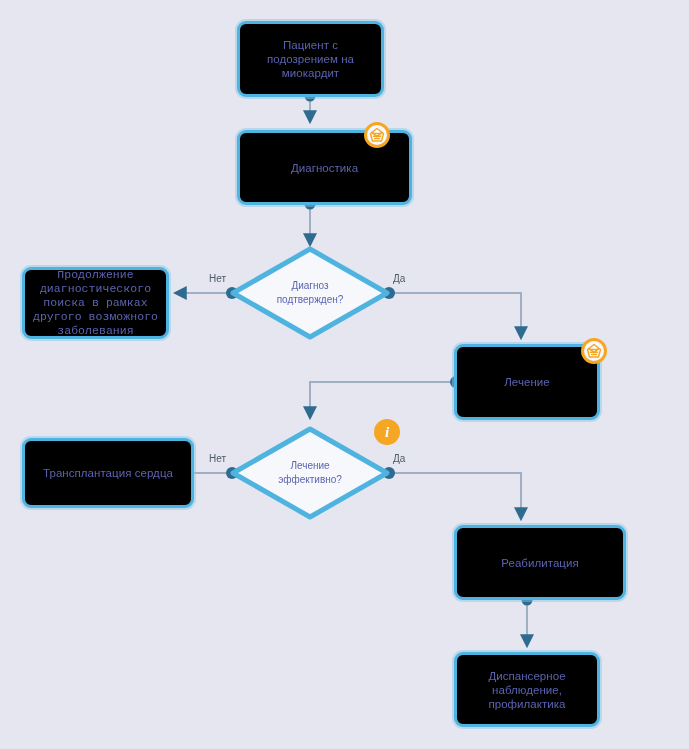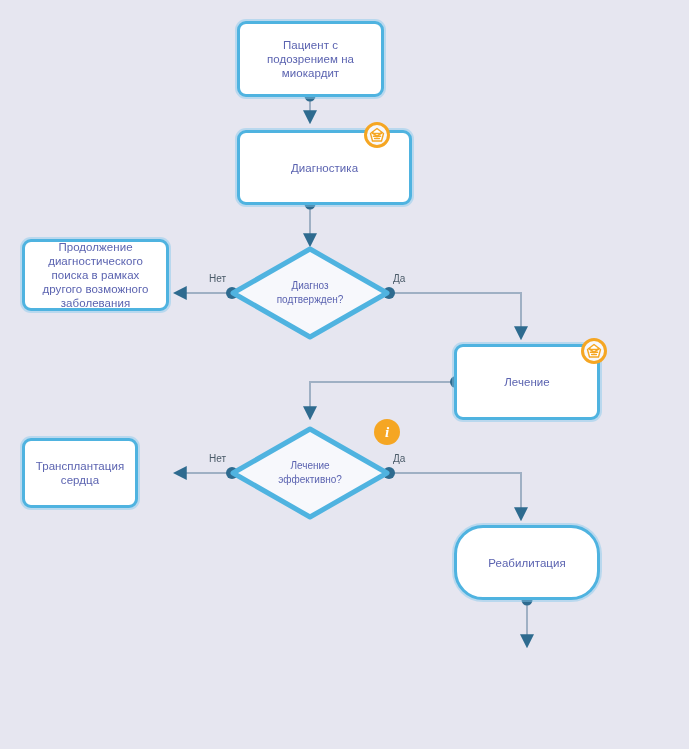--- a/index.html
+++ b/index.html
@@ -26,21 +26,21 @@
     left: 0;
     top: 0;
     width: 689px;
     height: 749px;
     pointer-events: none;
   }
   
   .node {
     position: absolute;
     box-sizing: border-box;
-    background: #ffffff;
+    background: #000000;
     border: 3px solid #4fb3e0;
     border-radius: 9px;
     box-shadow: 0 0 0 2px rgba(130, 200, 235, 0.45);
     display: flex;
     align-items: center;
     justify-content: center;
     text-align: center;
   }
   .node-label {
     color: #5b63b0;
@@ -172,48 +172,53 @@
   </div>
 
   <div class="diamond-wrap" style="left:229px; top:245px; width:162px; height:96px;">
     <svg width="162" height="96" viewBox="0 0 162 96">
       <polygon points="81,4 158,48 81,92 4,48" fill="#f7f8fc" stroke="#4fb3e0" stroke-width="5" stroke-linejoin="round"></polygon>
     </svg>
     <div class="diamond-label">Диагноз
 подтвержден?</div>
   </div>
 
-  <div class="node" style="left:22px; top:239px; width:147px; height:72px;">
+  <div class="node" style="left:22px; top:267px; width:147px; height:72px;font-family:Liberation Mono, monospace;">
     <span class="node-label">Продолжение
 диагностического
 поиска в рамках
 другого возможного
 заболевания</span>
   </div>
 
   <div class="node" style="left:454px; top:344px; width:146px; height:76px;">
     <span class="node-label">Лечение</span>
   </div>
 
   <div class="diamond-wrap" style="left:229px; top:425px; width:162px; height:96px;">
     <svg width="162" height="96" viewBox="0 0 162 96">
       <polygon points="81,4 158,48 81,92 4,48" fill="#f7f8fc" stroke="#4fb3e0" stroke-width="5" stroke-linejoin="round"></polygon>
     </svg>
     <div class="diamond-label">Лечение
 эффективно?</div>
   </div>
 
-  <div class="node" style="left:22px; top:438px; width:116px; height:70px;">
+  <div class="node" style="left:22px; top:438px; width:172px; height:70px;">
     <span class="node-label">Трансплантация сердца</span>
   </div>
 
-  <div class="node" style="left:454px; top:525px; width:146px; height:75px;border-radius:29px;">
+  <div class="node" style="left:454px; top:525px; width:172px; height:75px;">
     <span class="node-label">Реабилитация</span>
   </div>
 
+  <div class="node" style="left:454px; top:652px; width:146px; height:75px;">
+    <span class="node-label">Диспансерное
+наблюдение,
+профилактика</span>
+  </div>
 
   <div class="edge-label" style="left:209px; top:272px;">Нет</div>
 
   <div class="edge-label" style="left:393px; top:272px;">Да</div>
 
   <div class="edge-label" style="left:209px; top:452px;">Нет</div>
 
   <div class="edge-label" style="left:393px; top:452px;">Да</div>
 
   <div class="badge badge-ring" style="left:364px; top:122px;">

